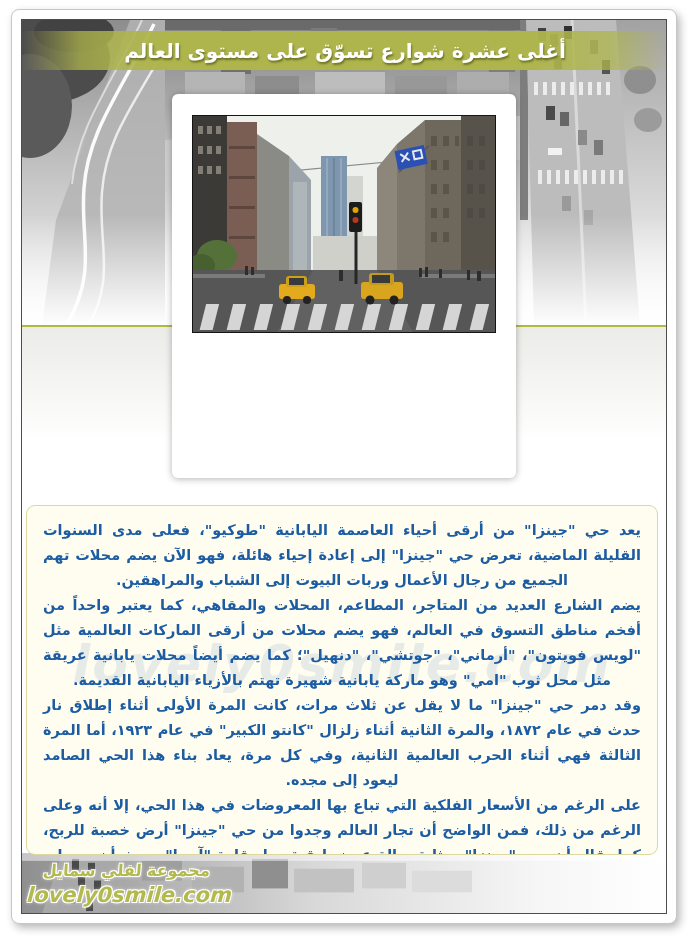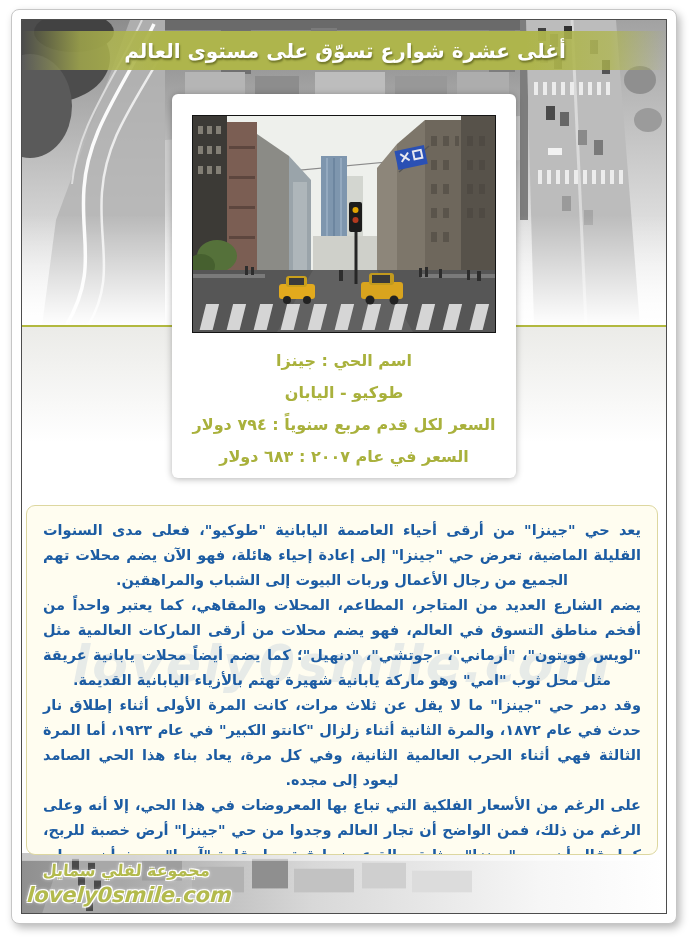--- a/index.html
+++ b/index.html
@@ -314,26 +314,20 @@
           <rect x="52" y="150" width="3" height="9"></rect>
             <rect x="58" y="151" width="3" height="8"></rect>
           <rect x="146" y="154" width="4" height="11"></rect>
           <rect x="226" y="152" width="3" height="9"></rect>
             <rect x="232" y="151" width="3" height="10"></rect>
           <rect x="246" y="153" width="3" height="9"></rect>
             <rect x="274" y="154" width="3" height="10"></rect>
           <rect x="284" y="155" width="4" height="10"></rect>
         </g>
       </svg>
-      <div class="card-info">
-        <div class="card-line">اسم الحي : جينزا</div>
-        <div class="card-line">طوكيو - اليابان</div>
-        <div class="card-line">السعر لكل قدم مربع سنوياً : ٧٩٤ دولار</div>
-        <div class="card-line">السعر في عام ٢٠٠٧ : ٦٨٣ دولار</div>
-      </div>
     </div>
 
     <div class="article">
       <div class="watermark">lovely0smile.com</div>
       <div class="article-text">
         <p>يعد حي "جينزا" من أرقى أحياء العاصمة اليابانية "طوكيو"، فعلى مدى السنوات القليلة الماضية، تعرض حي "جينزا" إلى إعادة إحياء هائلة، فهو الآن يضم محلات تهم الجميع من رجال الأعمال وربات البيوت إلى الشباب والمراهقين.</p>
         <p>يضم الشارع العديد من المتاجر، المطاعم، المحلات والمقاهي، كما يعتبر واحداً من أفخم مناطق التسوق في العالم، فهو يضم محلات من أرقى الماركات العالمية مثل "لويس فويتون"، "أرماني"، "جوتشي"، "دنهيل"؛ كما يضم أيضاً محلات يابانية عريقة مثل محل ثوب "امي" وهو ماركة يابانية شهيرة تهتم بالأزياء اليابانية القديمة.</p>
         <p>وقد دمر حي "جينزا" ما لا يقل عن ثلاث مرات، كانت المرة الأولى أثناء إطلاق نار حدث في عام ١٨٧٢، والمرة الثانية أثناء زلزال "كانتو الكبير" في عام ١٩٢٣، أما المرة الثالثة فهي أثناء الحرب العالمية الثانية، وفي كل مرة، يعاد بناء هذا الحي الصامد ليعود إلى مجده.</p>
         <p>على الرغم من الأسعار الفلكية التي تباع بها المعروضات في هذا الحي، إلا أنه وعلى الرغم من ذلك، فمن الواضح أن تجار العالم وجدوا من حي "جينزا" أرض خصبة للربح، كما يقال أن حي "جينزا" بمثابة صالة عرض لبقية دول قارة "آسيا"، حيث أن مبيعات السلع الفاخرة تنمو نمواً سريعاً .</p>
       </div>

